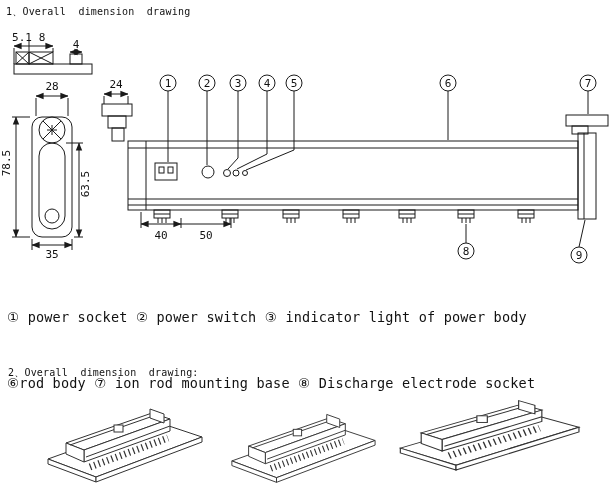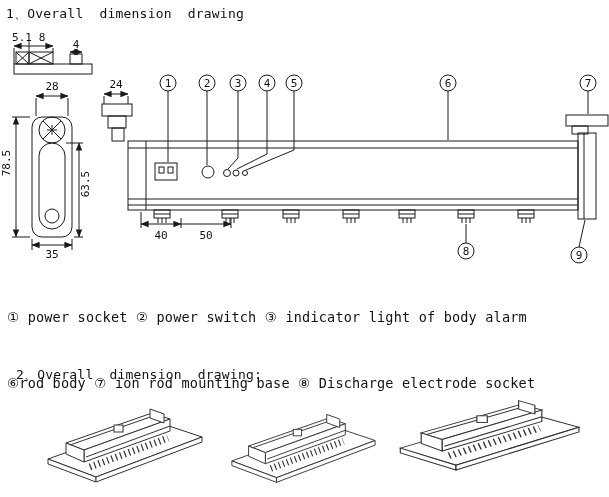--- a/index.html
+++ b/index.html
@@ -6,26 +6,26 @@
   html,body { width:609px; height:497px; }
   body {
     position:relative;
     background:#ffffff;
     color:#111;
     font-family:"DejaVu Sans Mono","DejaVu Sans",monospace;
     overflow:hidden;
   }
   .title {
     position:absolute;
-    font-size:13px;
+    font-size:10px;
     white-space:pre;
     letter-spacing:0.2px;
   }
   #title1 { left:6px; top:5px; }
-  #title2 { left:16px; top:366px; }
+  #title2 { left:8px; top:366px; }
   .legend {
     position:absolute;
     left:7px; top:262px;
     font-size:13.5px;
     line-height:22px;
     white-space:pre;
     letter-spacing:0.2px;
   }
   svg { position:absolute; left:0; }
   #dim-svg { top:26px; }
@@ -231,21 +231,21 @@
     <text x="267" y="61">4</text>
     <text x="294" y="61">5</text>
     <text x="448" y="61">6</text>
     <text x="588" y="61">7</text>
     <text x="466" y="229">8</text>
     <text x="579" y="233">9</text>
   </g>
 </svg>
 
 <div class="legend">
-  <div>① power socket ② power switch ③ indicator light of body alarm</div>
+  <div>① power socket ② power switch ③ indicator light of power body</div>
   <div>⑥rod body ⑦ ion rod mounting base ⑧ Discharge electrode socket</div>
   
 </div>
 
 <div class="title" id="title2">2、Overall  dimension  drawing:</div>
 
 <svg id="iso-svg" width="609" height="112" viewBox="0 0 609 112">
   <defs>
     <g id="isobar" stroke="#333" stroke-width="1" fill="#ffffff">
       <polygon points="2,58 108,20 156,36 50,76"></polygon>

